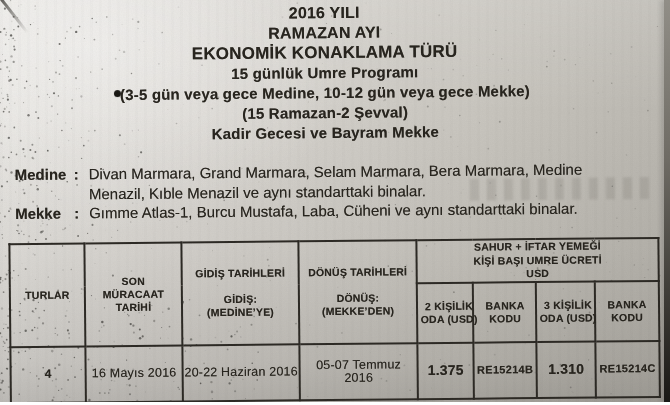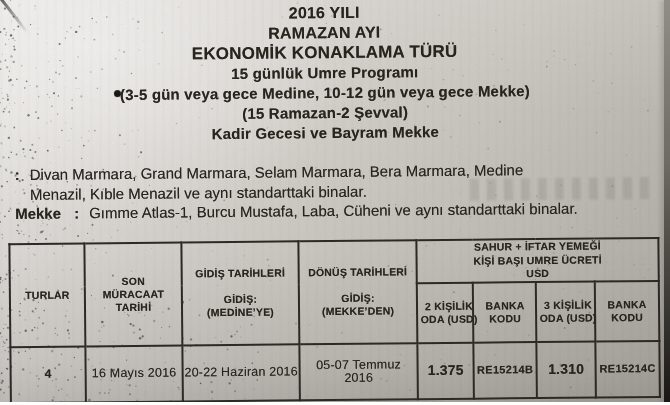--- a/index.html
+++ b/index.html
@@ -85,20 +85,21 @@
       <div class="t-16">RAMAZAN AYI</div>
       <div class="t-17">EKONOMİK KONAKLAMA TÜRÜ</div>
       <div class="t-15">15 günlük Umre Programı</div>
       <div class="t-15">(3-5 gün veya gece Medine, 10-12 gün veya gece Mekke)</div>
       <div class="t-15">(15 Ramazan-2 Şevval)</div>
       <div class="t-15">Kadir Gecesi ve Bayram Mekke</div>
     </div>
 
     <div class="hotels txt">
       <div class="hrow">
+        <span class="hlabel">Medine</span>
         <span class="hcolon">:</span>
         <span class="htext"><span>Divan Marmara, Grand Marmara, Selam Marmara, Bera Marmara, Medine</span><br><span>Menazil, Kıble Menazil ve aynı standarttaki binalar.</span></span>
       </div>
       <div class="hrow">
         <span class="hlabel">Mekke</span>
         <span class="hcolon">:</span>
         <span class="htext">Gımme Atlas-1, Burcu Mustafa, Laba, Cüheni ve aynı standarttaki binalar.</span>
       </div>
     </div>
 
@@ -123,21 +124,21 @@
         </td>
         <td rowspan="2">
           <div class="cell-stack">
             <div>GİDİŞ TARİHLERİ</div>
             <div class="narrow92">GİDİŞ: (MEDİNE’YE)</div>
           </div>
         </td>
         <td rowspan="2">
           <div class="cell-stack">
             <div>DÖNÜŞ TARİHLERİ</div>
-            <div class="narrow92">GİDİŞ: (MEKKE’DEN)</div>
+            <div class="narrow92">DÖNÜŞ: (MEKKE’DEN)</div>
           </div>
         </td>
         <td colspan="4" class="sahur-cell">
           <div>SAHUR + İFTAR YEMEĞİ</div>
           <div>KİŞİ BAŞI UMRE ÜCRETİ</div>
           <div>USD</div>
         </td>
       </tr>
       <tr class="r2">
         <td>

